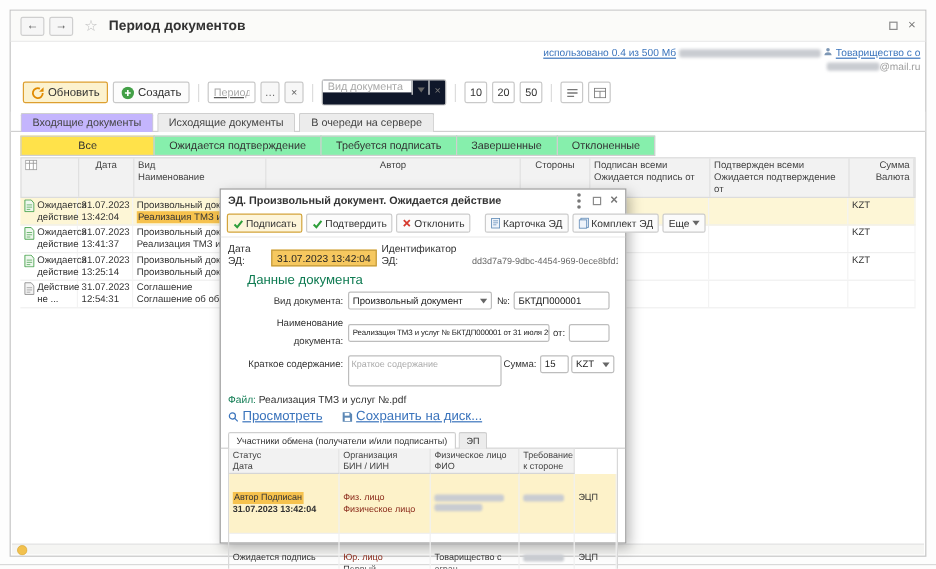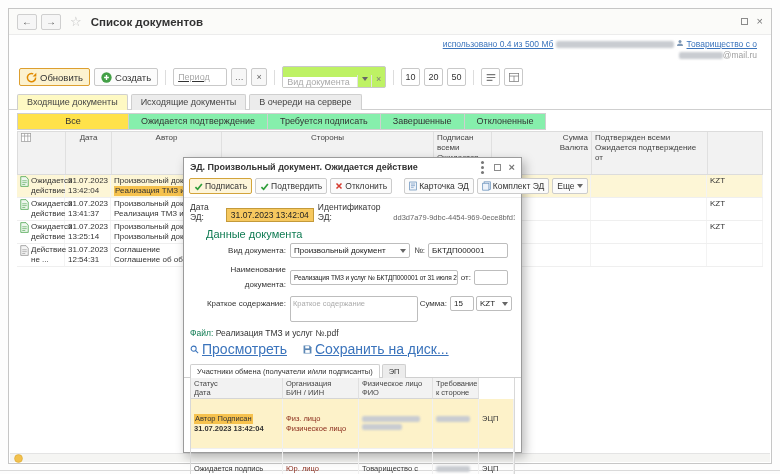--- a/index.html
+++ b/index.html
@@ -11,45 +11,45 @@
   
   .titlebar{height:26px;display:flex;align-items:center;gap:4px;padding:0 8px;background:#fbfbf9;border-bottom:1px solid #ececec}
   .navbtn{width:20px;height:16px;border:1px solid #cfcfcf;background:#f6f6f6;border-radius:2px;font-size:10px;color:#555;display:flex;align-items:center;justify-content:center;line-height:1;cursor:pointer}
   .star{color:#c2c2c2;font-size:13px;margin-left:5px;line-height:1}
   .wtitle{font-size:11.5px;font-weight:bold;color:#333;margin-left:5px}
   .titlebar-icons{margin-left:auto;display:flex;gap:9px;align-items:center;color:#777}
   .sqicon{width:7px;height:7px;border:1px solid #8b8b8b;display:inline-block}
   .xicon{font-size:11px;color:#777;line-height:1;cursor:pointer}
 
   
-  .account{position:absolute;right:14px;top:30px;text-align:right;font-size:8.5px;line-height:11px;color:#666;z-index:2}
+  .account{position:absolute;right:4px;top:30px;text-align:right;font-size:8.5px;line-height:11px;color:#666;z-index:2}
   .account a{color:#3b74bc;text-decoration:underline;cursor:pointer}
   .blur{display:inline-block;vertical-align:middle;background:#c9ccd1;border-radius:2px;filter:blur(1.2px);height:7px}
   .email{color:#9e9e9e}
 
   
   .toolbar{position:absolute;left:10px;top:58px;height:20px;display:flex;align-items:center;gap:4px;z-index:1}
   .btn{height:18px;border:1px solid #c9c9c9;background:#fcfcfc;border-radius:2px;display:inline-flex;align-items:center;gap:3px;padding:0 6px;font-size:9.5px;color:#333;cursor:pointer;white-space:nowrap}
   .btn.refresh{border-color:#dd9f2f;background:#fcf2cf}
   .vsep{width:1px;height:15px;background:#ddd;margin:0 3px}
   .inp{height:18px;border:1px solid #c9c9c9;border-radius:2px;font-size:9px;padding:0 4px;color:#333;font-family:inherit}
   .inp::placeholder{color:#a9a9a9}
   .mini{width:16px;height:18px;border:1px solid #c9c9c9;background:#f7f7f7;border-radius:2px;font-size:9px;color:#666;display:flex;align-items:center;justify-content:center;cursor:pointer}
-  .combo{display:flex;align-items:flex-end;border:1px solid #c9c9c9;border-radius:2px;height:22px;background:#bef264}
+  .combo{display:flex;align-items:flex-start;border:1px solid #c9c9c9;border-radius:2px;height:22px;background:#0f172a}
   .combo input{border:none;outline:none;font-size:9px;padding:0 4px;width:74px;font-family:inherit}
   .combo input::placeholder{color:#a9a9a9}
   .combo .csep{width:1px;height:12px;background:#e2e2e2}
   .cbit{width:13px;height:16px;display:flex;align-items:center;justify-content:center;color:#777;font-size:9px;cursor:pointer}
   .tri{width:0;height:0;border-left:3px solid transparent;border-right:3px solid transparent;border-top:4px solid #666;display:inline-block}
   .pg{min-width:19px;height:18px;border:1px solid #c9c9c9;background:#fff;font-size:9px;display:flex;align-items:center;justify-content:center;border-radius:2px;color:#333;cursor:pointer;padding:0 3px}
 
   
   .tabs{position:absolute;left:0;right:0;top:84px;height:17px;display:flex;align-items:flex-end;padding-left:8px;border-bottom:1px solid #cfcfcf;background:#fff}
   .tab{font-size:9px;color:#444;padding:2px 9px 3px;border:1px solid #cfcfcf;border-bottom:none;background:#ececec;margin-right:3px;border-radius:2px 2px 0 0;position:relative;top:1px;cursor:pointer;white-space:nowrap}
-  .tab.active{background:#fef9c3}
+  .tab.active{background:#c4b5fd}
 
   
   .filters{position:absolute;left:8px;top:104px;display:flex}
   .filter{font-size:9px;color:#333;padding:2px 12px 3px;border:1px solid #cfcfcf;background:#86efac;margin-right:-1px;cursor:pointer;white-space:nowrap}
   .filter.active{background:#ffe24a;min-width:112px;text-align:center}
 
   
   .dtable{position:absolute;left:8px;top:122px;right:8px}
   .thead,.trow{display:grid;grid-template-columns:48px 46px 110px 212px 58px 100px 116px 1fr}
   .thead{background:#f2f2f2;border:1px solid #dcdcdc}
@@ -82,21 +82,21 @@
   .flabel{width:100px;text-align:right;padding-right:4px;flex:none;line-height:15px}
   .ffield{border:1px solid #bdbdbd;border-radius:2px;height:15px;display:flex;align-items:center;padding:0 3px;font-size:8px;color:#222;background:#fff;overflow:hidden;white-space:nowrap}
   .fcombo{justify-content:space-between}
   .nametext{font-size:6.5px;letter-spacing:-.1px}
   .ffarea{width:128px;height:26px;border:1px solid #bdbdbd;border-radius:2px;font-size:7.5px;font-family:inherit;resize:none;padding:2px;color:#333}
   .ffarea::placeholder{color:#ababab}
   .filerow{padding:4px 6px 1px;font-size:8.5px;flex:none}
   .filelabel{color:#0f7b52}
   .filename{color:#333}
   .linkrow{display:flex;gap:16px;padding:2px 6px 4px;flex:none}
-  .mlink{color:#3b74bc;text-decoration:underline;font-size:14px;display:inline-flex;align-items:center;gap:3px;cursor:pointer}
+  .mlink{color:#3b74bc;text-decoration:underline;font-size:11px;display:inline-flex;align-items:center;gap:3px;cursor:pointer}
   .mtabs{display:flex;align-items:flex-end;padding-left:6px;border-bottom:1px solid #cfcfcf;margin-top:2px;flex:none}
   .mtab{font-size:7.5px;padding:2px 6px;border:1px solid #cfcfcf;border-bottom:none;background:#ececec;margin-right:2px;position:relative;top:1px;border-radius:2px 2px 0 0;cursor:pointer;white-space:nowrap}
   .mtab.active{background:#fff}
   .ptable{margin:0 6px;border:1px solid #d8d8d8;border-top:none;flex:none}
   .phead,.prow{display:grid;grid-template-columns:92px 76px 74px 46px 1fr}
   .phead .pc{font-size:7.5px;background:#f2f2f2;border-right:1px solid #e0e0e0;border-bottom:1px solid #d5d5d5;padding:1px 3px;color:#444;line-height:9px}
   .prow{border-bottom:1px solid #f0f0f0;cursor:pointer}
   .prow .pc{font-size:7.5px;padding:15px 3px;border-right:1px solid #f0f0f0;line-height:9.5px;color:#333;min-height:20px}
   .prow.psel{background:#fdf2c9}
   .maroon{color:#8a2a1a}
@@ -109,21 +109,21 @@
 <div class="app">
 
   <div class="titlebar">
     <div class="navbtn">
         <span>←</span>
       </div>
     <div class="navbtn">
         <span>→</span>
       </div>
     <span class="star">☆</span>
-    <span class="wtitle">Список документов</span>
+    <span class="wtitle">Период документов</span>
     <div class="titlebar-icons">
       <span class="sqicon"></span>
       <span class="xicon">×</span>
     </div>
   </div>
 
   <div class="account">
     <div>
       <a>использовано 0.4 из 500 Мб</a>
       <span class="blur" style="width:118px"></span>
@@ -147,21 +147,21 @@
       <span>Обновить</span>
     </div>
     <div class="btn">
       <svg width="11" height="11" viewBox="0 0 16 16">
           <circle cx="8" cy="8" r="7.5" fill="#43a047"></circle>
           <path d="M8 4.5v7M4.5 8h7" stroke="#fff" stroke-width="2"></path>
         </svg>
       <span>Создать</span>
     </div>
     <div class="vsep"></div>
-    <input class="inp" style="width: 54px; text-decoration: underline;" placeholder="Период">
+    <input class="inp" style="width: 40px; text-decoration: underline;" placeholder="Период">
     <div class="mini">…</div>
     <div class="mini">×</div>
     <div class="vsep"></div>
     <div class="combo">
       <input placeholder="Вид документа" style="">
       <span class="csep"></span>
       <span class="cbit">
           <span class="tri"></span>
         </span>
       <span class="csep"></span>
@@ -204,39 +204,43 @@
       <div class="tc">
         <svg width="10" height="9" viewBox="0 0 14 12">
             <rect x=".5" y=".5" width="13" height="11" fill="#fff" stroke="#9a9a9a"></rect>
             <path d="M5 .5v11M9.5 .5v11M.5 4h13" stroke="#9a9a9a"></path>
           </svg>
       </div>
       <div class="tc two center">
           <span>Дата</span>
           <span></span>
         </div>
+      <div class="tc two">
+          <span>Вид</span>
+          <span>Наименование</span>
+        </div>
       <div class="tc two center">
           <span>Автор</span>
           <span></span>
         </div>
       <div class="tc two center">
           <span>Стороны</span>
           <span></span>
         </div>
       <div class="tc two">
           <span>Подписан всеми</span>
           <span>Ожидается подпись от</span>
+        </div>
+      <div class="tc two">
+          <span>Подтвержден всеми</span>
+          <span>Ожидается подтверждение от</span>
         </div>
       <div class="tc two right">
           <span>Сумма</span>
           <span>Валюта</span>
-        </div>
-      <div class="tc two">
-          <span>Подтвержден всеми</span>
-          <span>Ожидается подтверждение от</span>
         </div>
     </div>
 
     <div class="trow sel">
       <div class="tc c0flex">
         <svg width="9" height="11" viewBox="0 0 12 14">
             <path d="M1 .5h7L11 4v9.5H1z" fill="#eef7ee" stroke="#43a047"></path>
             <path d="M3 6h6M3 8.5h6M3 11h4" stroke="#43a047" stroke-width=".8"></path>
           </svg>
         <span class="two">

